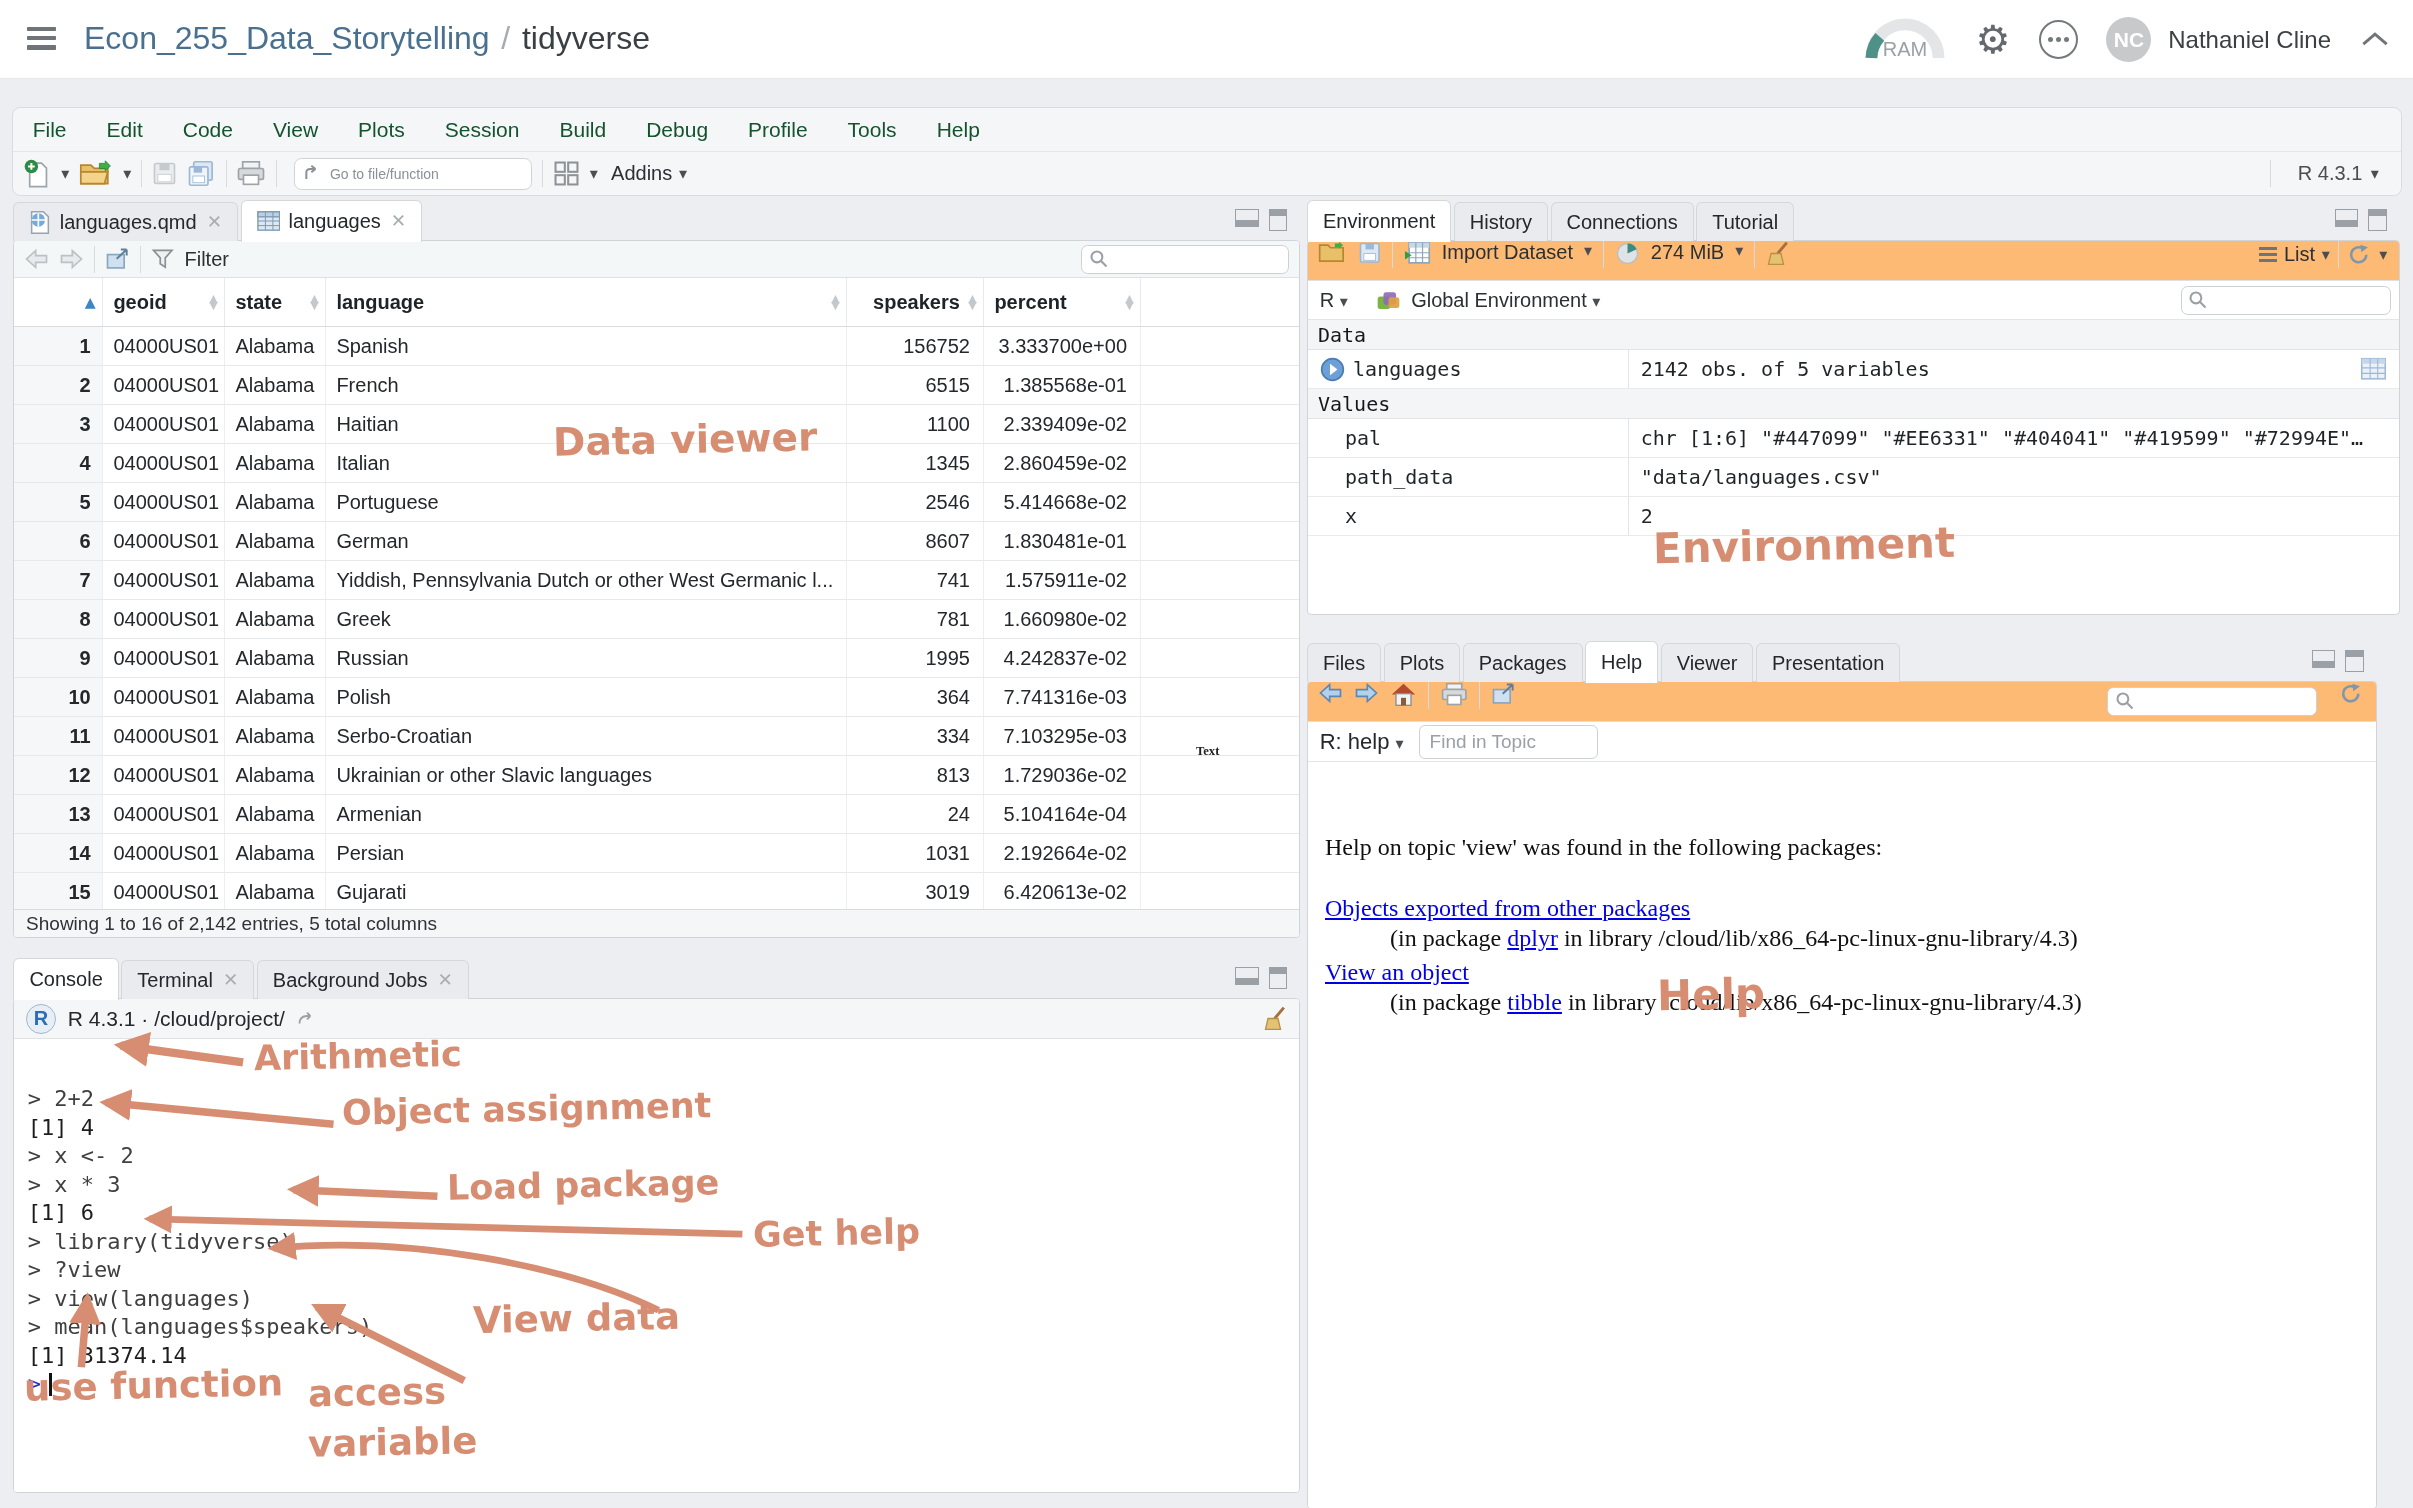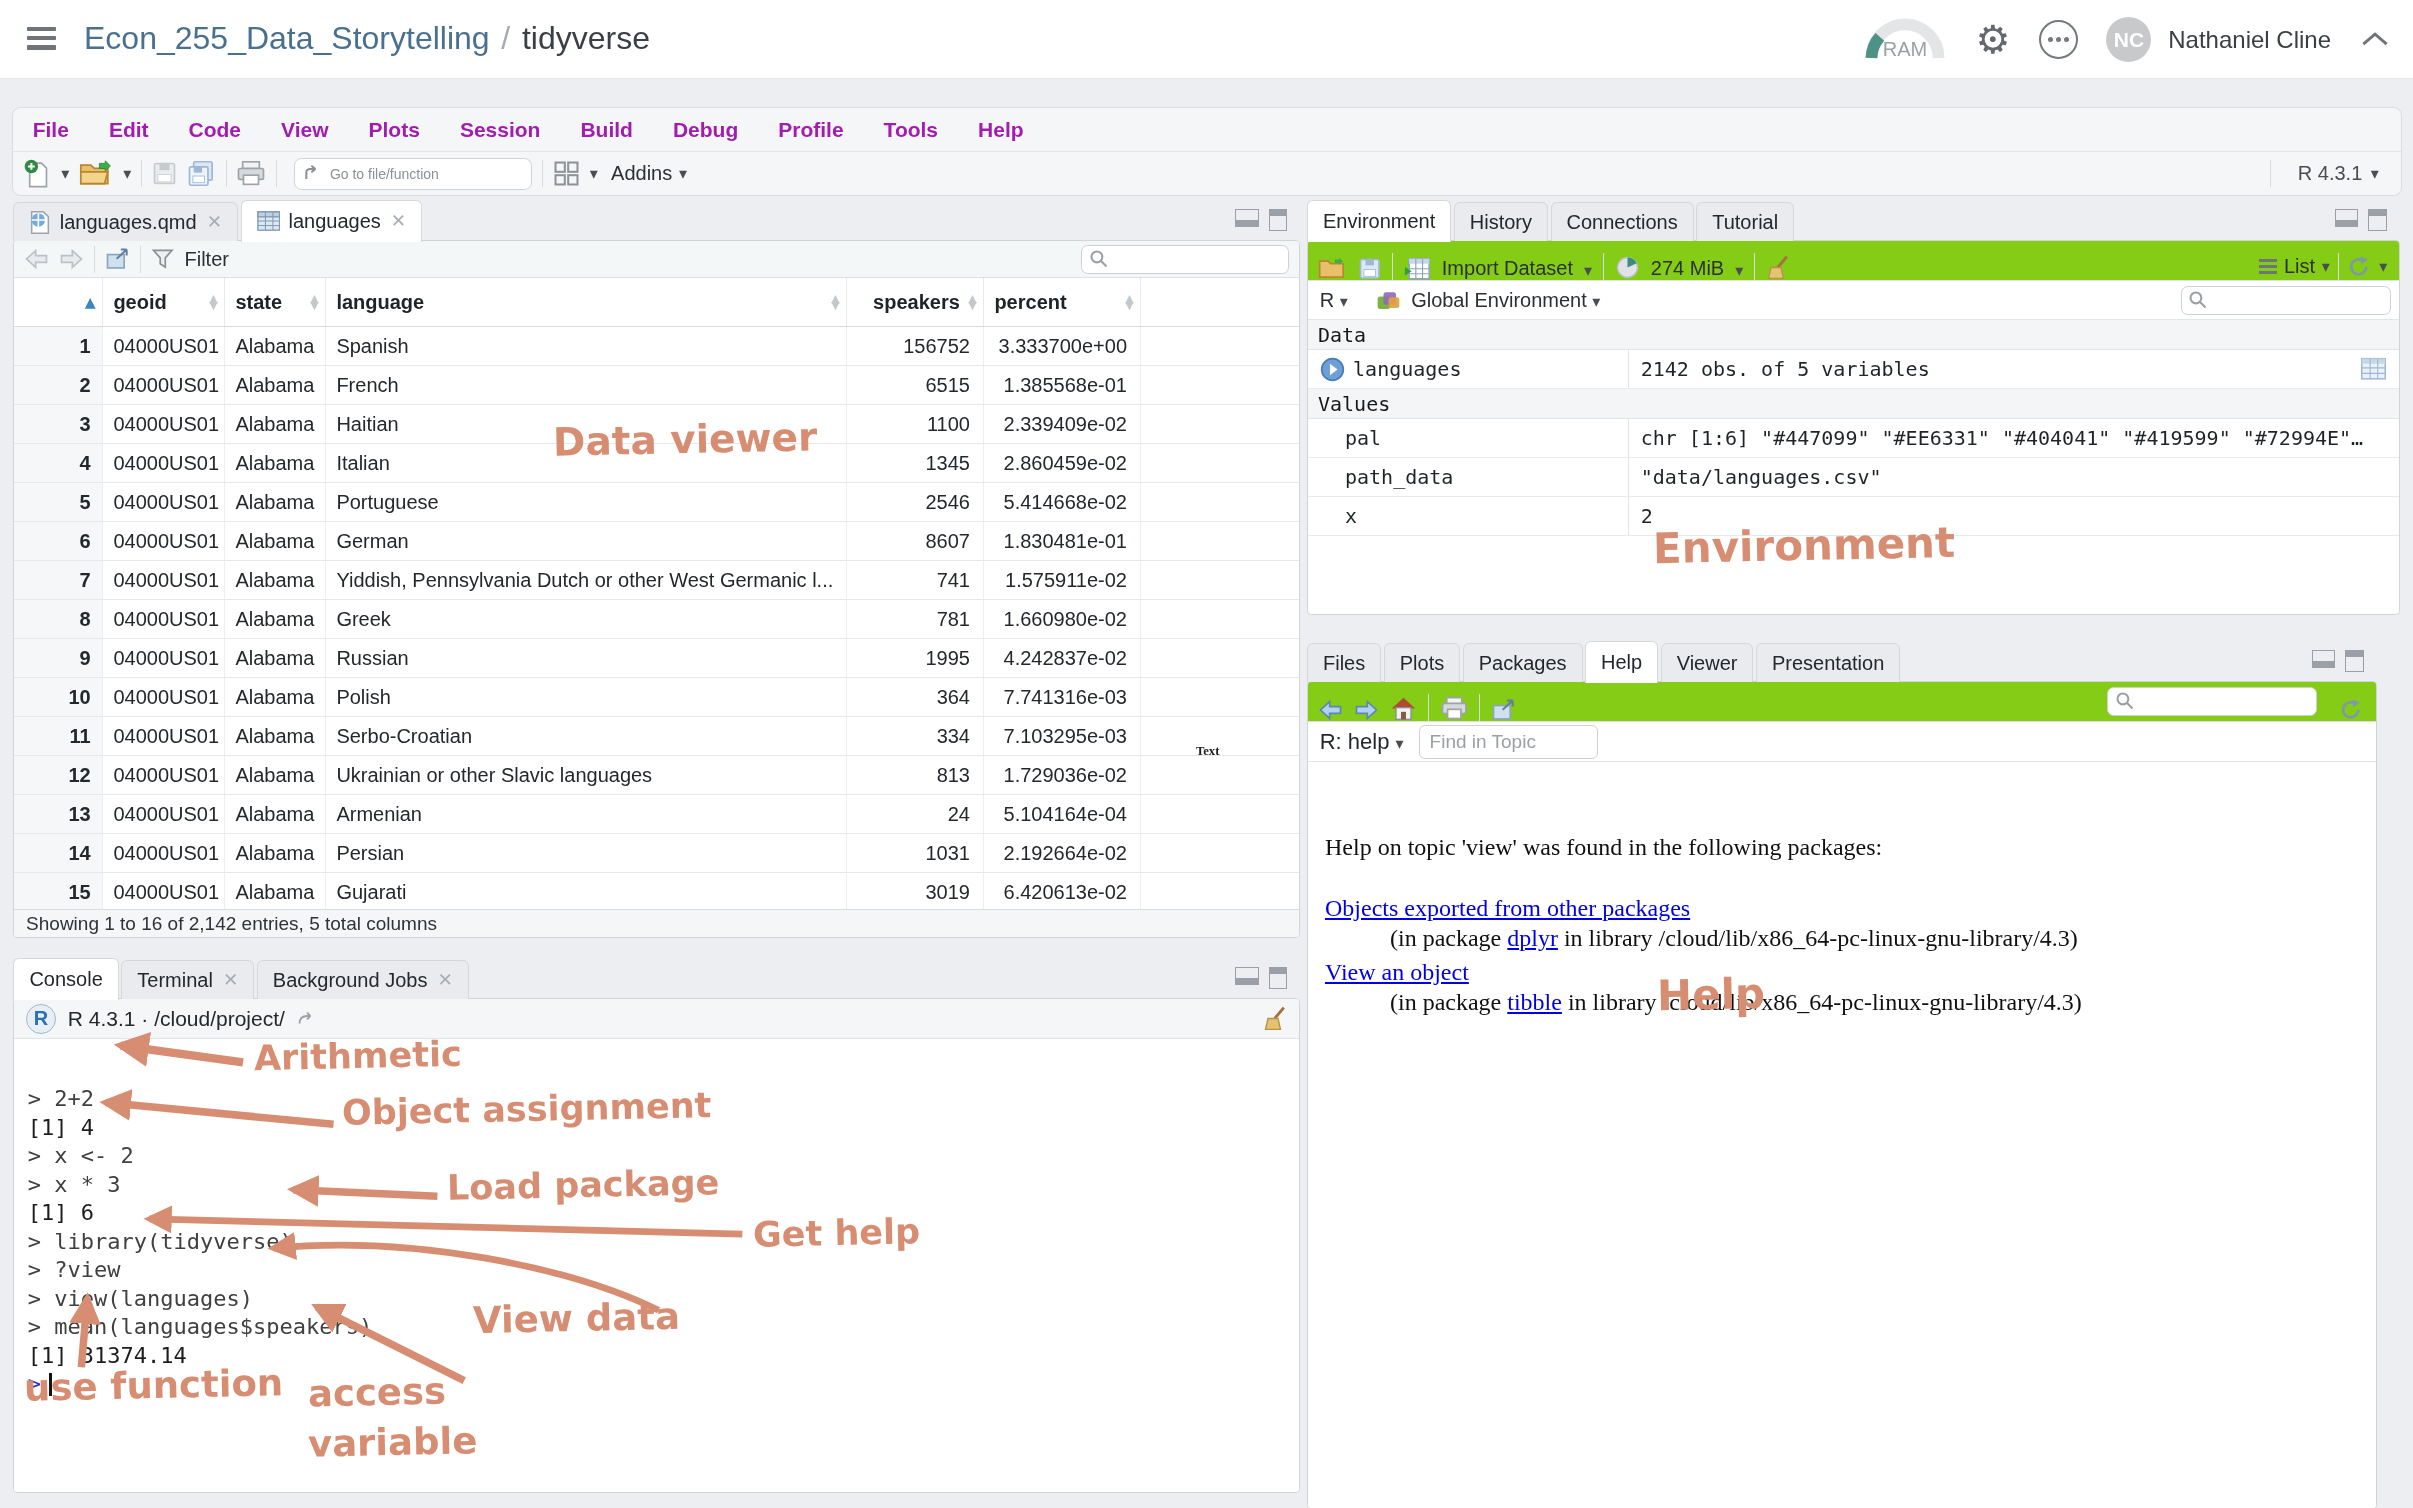--- a/index.html
+++ b/index.html
@@ -18,21 +18,21 @@
   .gauge { width:84px; height:47px; position:relative; }
   .icon-gear { font-family:"DejaVu Sans",sans-serif; font-size:39px; color:#65696d; line-height:1; }
   .icon-ellipsis { width:39px; height:39px; border:2.5px solid #74797d; border-radius:50%; display:flex; align-items:center; justify-content:center; gap:3.4px; }
   .icon-ellipsis i { width:5px; height:5px; background:#74797d; border-radius:50%; }
   .avatar { width:45px; height:45px; border-radius:50%; background:#c7c9cb; color:#fff; font-weight:700; font-size:21px; display:flex; align-items:center; justify-content:center; }
   .username { font-size:24px; color:#3c4043; margin-left:-11.7px; }
 
   
   .band { position:absolute; left:11.7px; top:107px; width:2390px; height:89px; background:#f5f6f8; border:0.8px solid #d9dcdf; border-radius:8.4px; }
   .menurow { height:44px; display:flex; align-items:center; gap:40px; padding-left:20px; border-bottom:0.8px solid #e3e6e9; }
-  .menurow .mi { font-size:21px; color:#a21caf; font-weight:700; cursor:pointer; }
+  .menurow .mi { font-size:21px; color:#14532d; font-weight:400; cursor:pointer; }
   .toolrow { height:43px; display:flex; align-items:center; padding-left:10px; gap:10px; position:relative; }
   .tsep { width:0.8px; height:27px; background:#d8dbde; }
   .caret { font-size:16px; color:#4a4e52; font-family:"DejaVu Sans",sans-serif; }
   .goto { width:238px; height:32px; background:#fff; border:0.8px solid #cfd3d7; border-radius:7.5px; display:flex; align-items:center; gap:6.7px; padding:0 8.4px; margin-left:6.7px; }
   .goto input { border:none; outline:none; width:184px; font-size:14px; color:#5a6066; background:transparent; font-family:"Liberation Sans",sans-serif; }
   .goto input::placeholder { color:#8a9095; }
   .addins { display:flex; align-items:center; gap:6.7px; font-size:20px; color:#2c2f33; margin-left:3.4px; }
   .rver { position:absolute; right:22px; display:flex; align-items:center; gap:8.4px; font-size:20px; color:#4a4e52; }
   .rver .tsep { margin-right:18.4px; }
 
@@ -71,21 +71,21 @@
   .con-header .vtxt { font-size:21px; color:#24282c; font-weight:500; }
   .rlogo { width:30px; height:30px; border-radius:50%; background:#e8eef5; border:1.7px solid #9fb7cc; color:#2a6db8; font-weight:700; font-size:20px; display:flex; align-items:center; justify-content:center; }
   .con-body { position:absolute; top:81px; bottom:0; left:0; right:0; background:#fff; padding:5px 0 0 13.4px; font-family:"DejaVu Sans Mono",monospace; font-size:22px; }
   .cline { height:28.5px; line-height:28.5px; white-space:pre; }
   .cline.in { color:#404040; }
   .cline.out { color:#1d1d1d; }
   .promptline { height:28.5px; line-height:28.5px; color:#2431ce; display:flex; align-items:center; }
   .cursor { width:2.5px; height:23.5px; background:#111; margin-left:8.4px; }
 
   
-  .env-toolbar, .help-toolbar { height:40px; background:#84cc16; border-bottom:0.8px solid #dde1e4; display:flex; align-items:flex-end; gap:11px; padding:0 10px; position:relative; font-size:20px; color:#2c3034; }
+  .env-toolbar, .help-toolbar { height:40px; background:#fdba74; border-bottom:0.8px solid #dde1e4; display:flex; align-items:flex-start; gap:11px; padding:0 10px; position:relative; font-size:20px; color:#2c3034; }
   .env-scope { height:39px; border-bottom:0.8px solid #e3e6e9; display:flex; align-items:center; gap:10px; padding:0 11.7px; font-size:20px; color:#2c3034; position:relative; }
   .env-search { position:absolute; right:8.4px; top:5px; width:210px; height:28.5px; background:#fff; border:0.8px solid #ccd1d5; border-radius:6.7px; display:flex; align-items:center; padding-left:6.7px; gap:5px; }
   .env-search input, .help-search input { border:none; outline:none; width:159px; font-size:18.4px; background:transparent; }
   .grp { height:30px; background:#f3f5f6; border-bottom:0.8px solid #e1e4e7; font-family:"DejaVu Sans Mono",monospace; font-size:20px; color:#16191c; display:flex; align-items:center; padding-left:10px; }
   .erow { height:39px; border-bottom:0.8px solid #e8ebed; display:flex; align-items:center; font-family:"DejaVu Sans Mono",monospace; font-size:20px; color:#1f2428; position:relative; }
   .erow .nm { width:321px; height:100%; display:flex; align-items:center; gap:8.4px; padding-left:11.7px; border-right:0.8px solid #e2e5e7; }
   .erow .nm.indent { padding-left:37px; }
   .erow .val { padding-left:11.7px; white-space:nowrap; overflow:hidden; flex:1; }
   .env-right-ico { position:absolute; right:11.7px; top:6.7px; }
   .listlbl { display:flex; align-items:center; gap:6.7px; }

